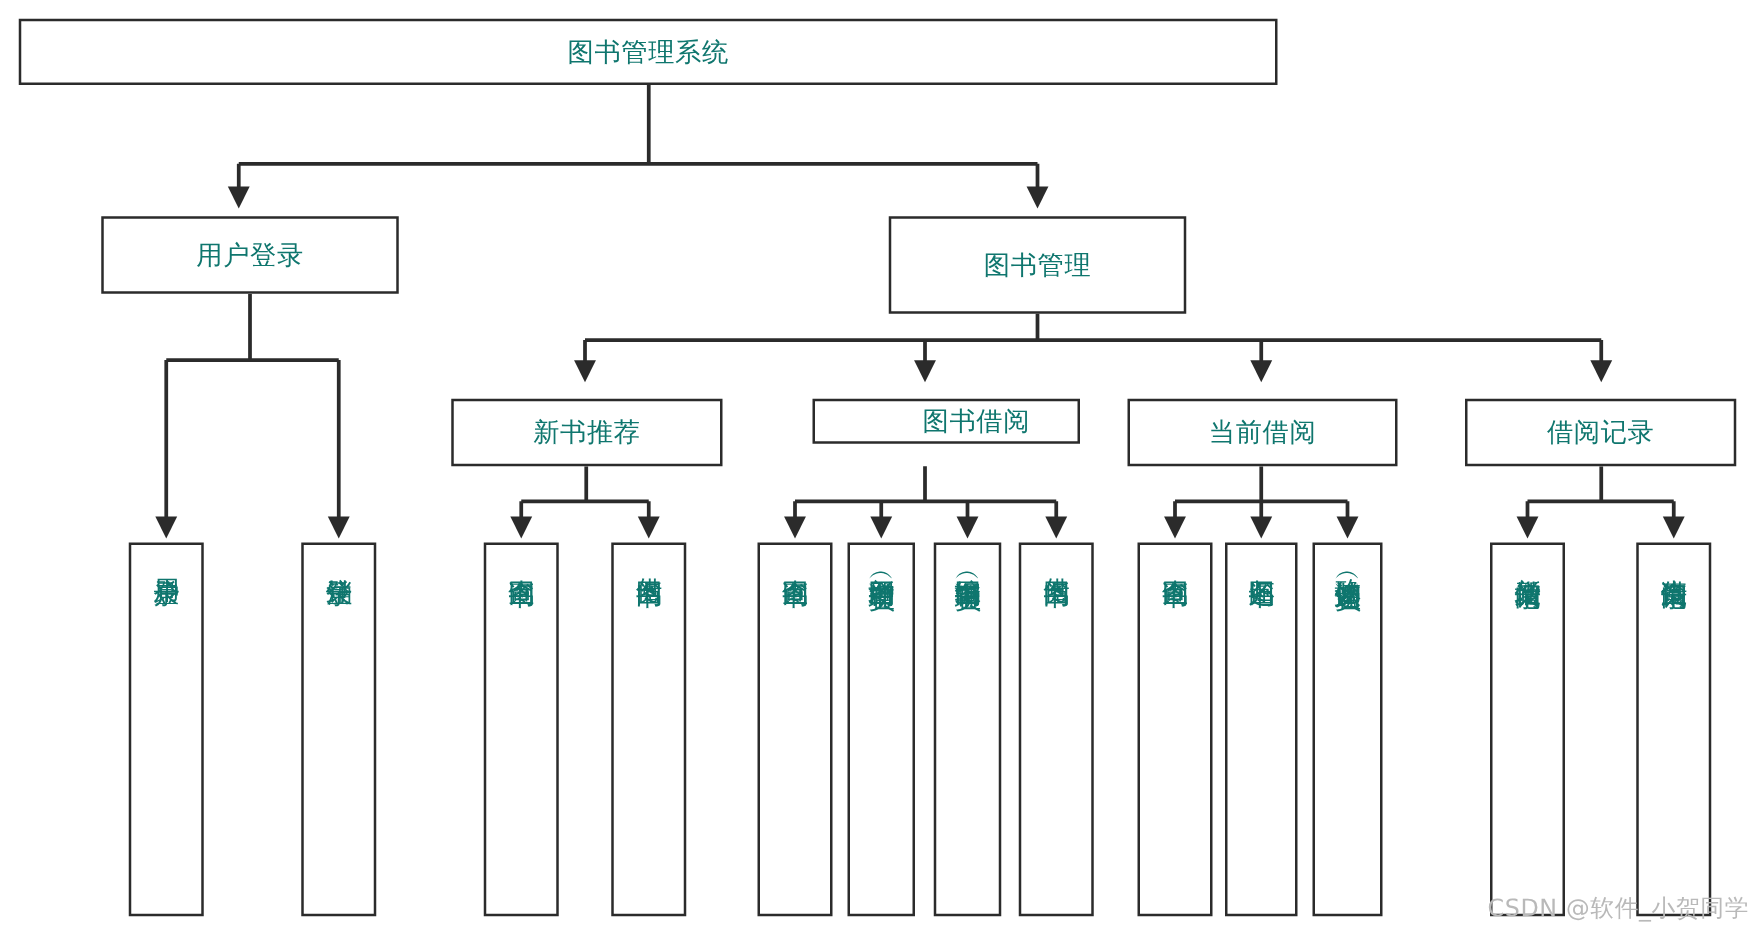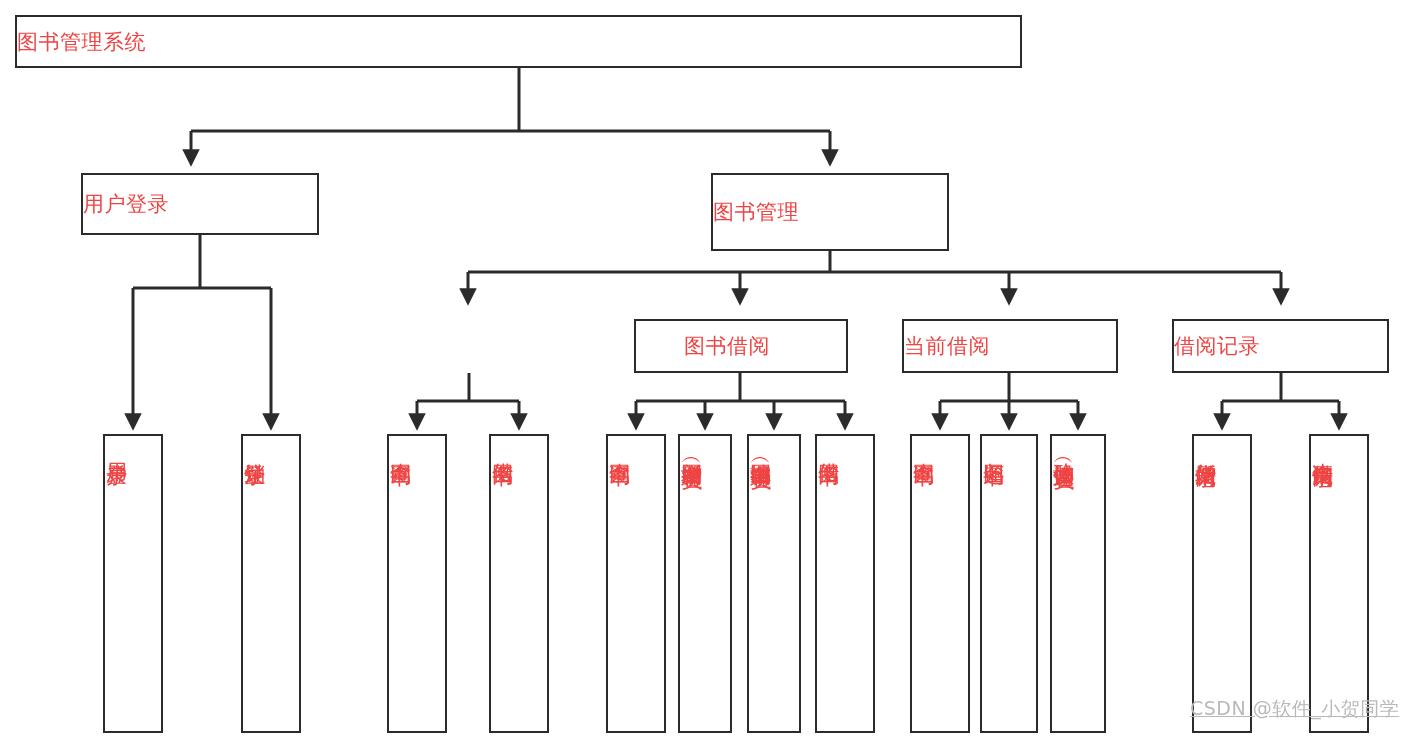--- a/index.html
+++ b/index.html
@@ -25,22 +25,22 @@
     height: 747px;
     pointer-events: none;
   }
   .node {
     position: absolute;
     box-sizing: border-box;
     border: 2px solid #2b2b2b;
     background: #ffffff;
     display: flex;
     align-items: center;
-    justify-content: flex-start;
-    color: #ef4444;
+    justify-content: center;
+    color: #0f766e;
   }
   .node.h {
     
     font-size: 21px;
     letter-spacing: 0.5px;
   }
   .node.v {
     
     font-size: 21px;
     align-items: flex-start;
@@ -131,22 +131,25 @@
   </div>
 
   <div class="node h" style="left:81px; top:173px; width:238px; height:62px;">
     <span class="htext">用户登录</span>
   </div>
 
   <div class="node h" style="left:711px; top:173px; width:238px; height:78px;">
     <span class="htext">图书管理</span>
   </div>
 
-
-  <div class="node h" style="left:634px; top:319px; width:214px; height:54px;padding-left:48px;">
+  <div class="node h" style="left:361px; top:319px; width:217px; height:54px;">
+    <span class="htext">新书推荐</span>
+  </div>
+
+  <div class="node h" style="left:650px; top:319px; width:214px; height:36px;padding-left:48px;">
     <span class="htext">图书借阅</span>
   </div>
 
   <div class="node h" style="left:1172px; top:319px; width:217px; height:54px;">
     <span class="htext">借阅记录</span>
   </div>
 
   <div class="node h" style="left:902px; top:319px; width:216px; height:54px;">
     <span class="htext">当前借阅</span>
   </div>
@@ -196,17 +199,17 @@
   </div>
 
   <div class="node v" style="left:1192px; top:434px; width:60px; height:299px;">
     <span class="vtext">新增借阅记录</span>
   </div>
 
   <div class="node v" style="left:1309px; top:434px; width:60px; height:299px;">
     <span class="vtext">查询借阅记录</span>
   </div>
 
-  <div class="watermark" style="left:1190px; top:696px;text-decoration:underline;">
+  <div class="watermark" style="left:1190px; top:714px;">
     <span>CSDN @软件_小贺同学</span>
   </div>
 
 </div>
 
 </body></html>

